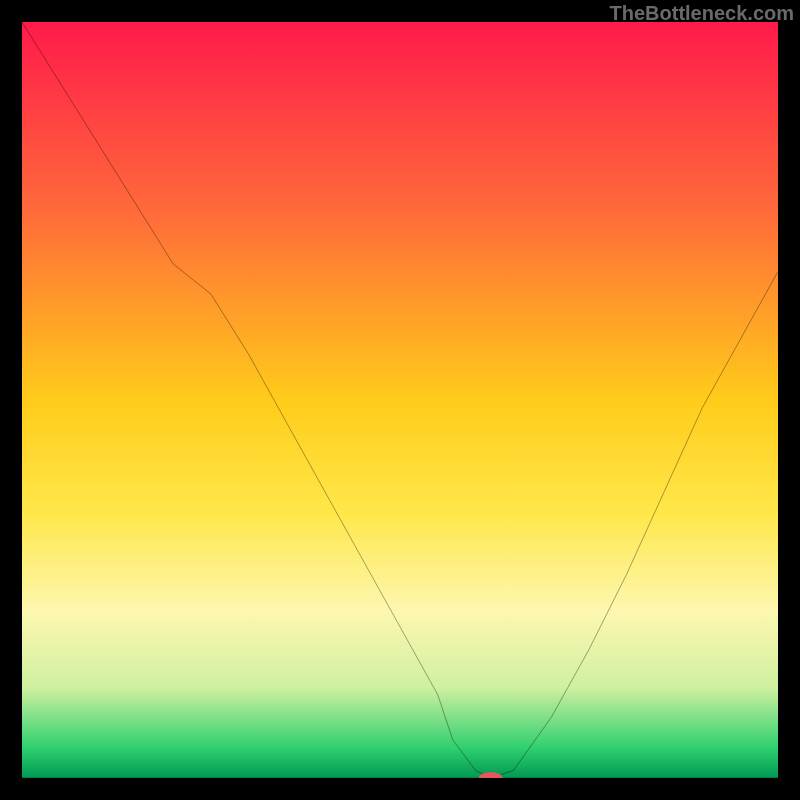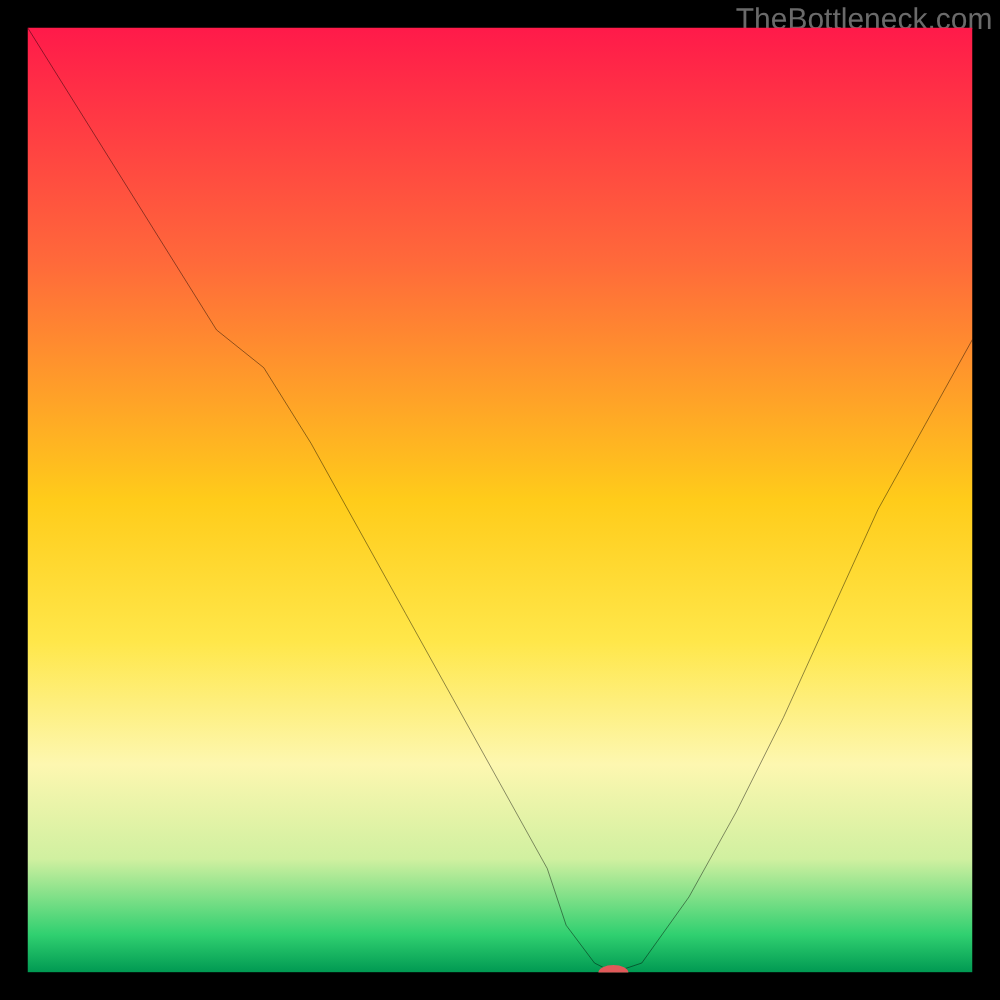--- a/index.html
+++ b/index.html
@@ -23,22 +23,22 @@
     left: 22px;
     top: 22px;
     width: 756px;
     height: 756px;
   }
   .attribution {
     position: absolute;
     top: 2px;
     right: 6px;
     font-family: Arial, Helvetica, sans-serif;
-    font-size: 24px;
-    font-weight: 400;
+    font-size: 20px;
+    font-weight: 700;
     color: #6a6a6a;
     letter-spacing: 0px;
   }
 </style>
 </head>
 <body>
 
 <div class="frame">
   <div class="attribution">TheBottleneck.com</div>
 

